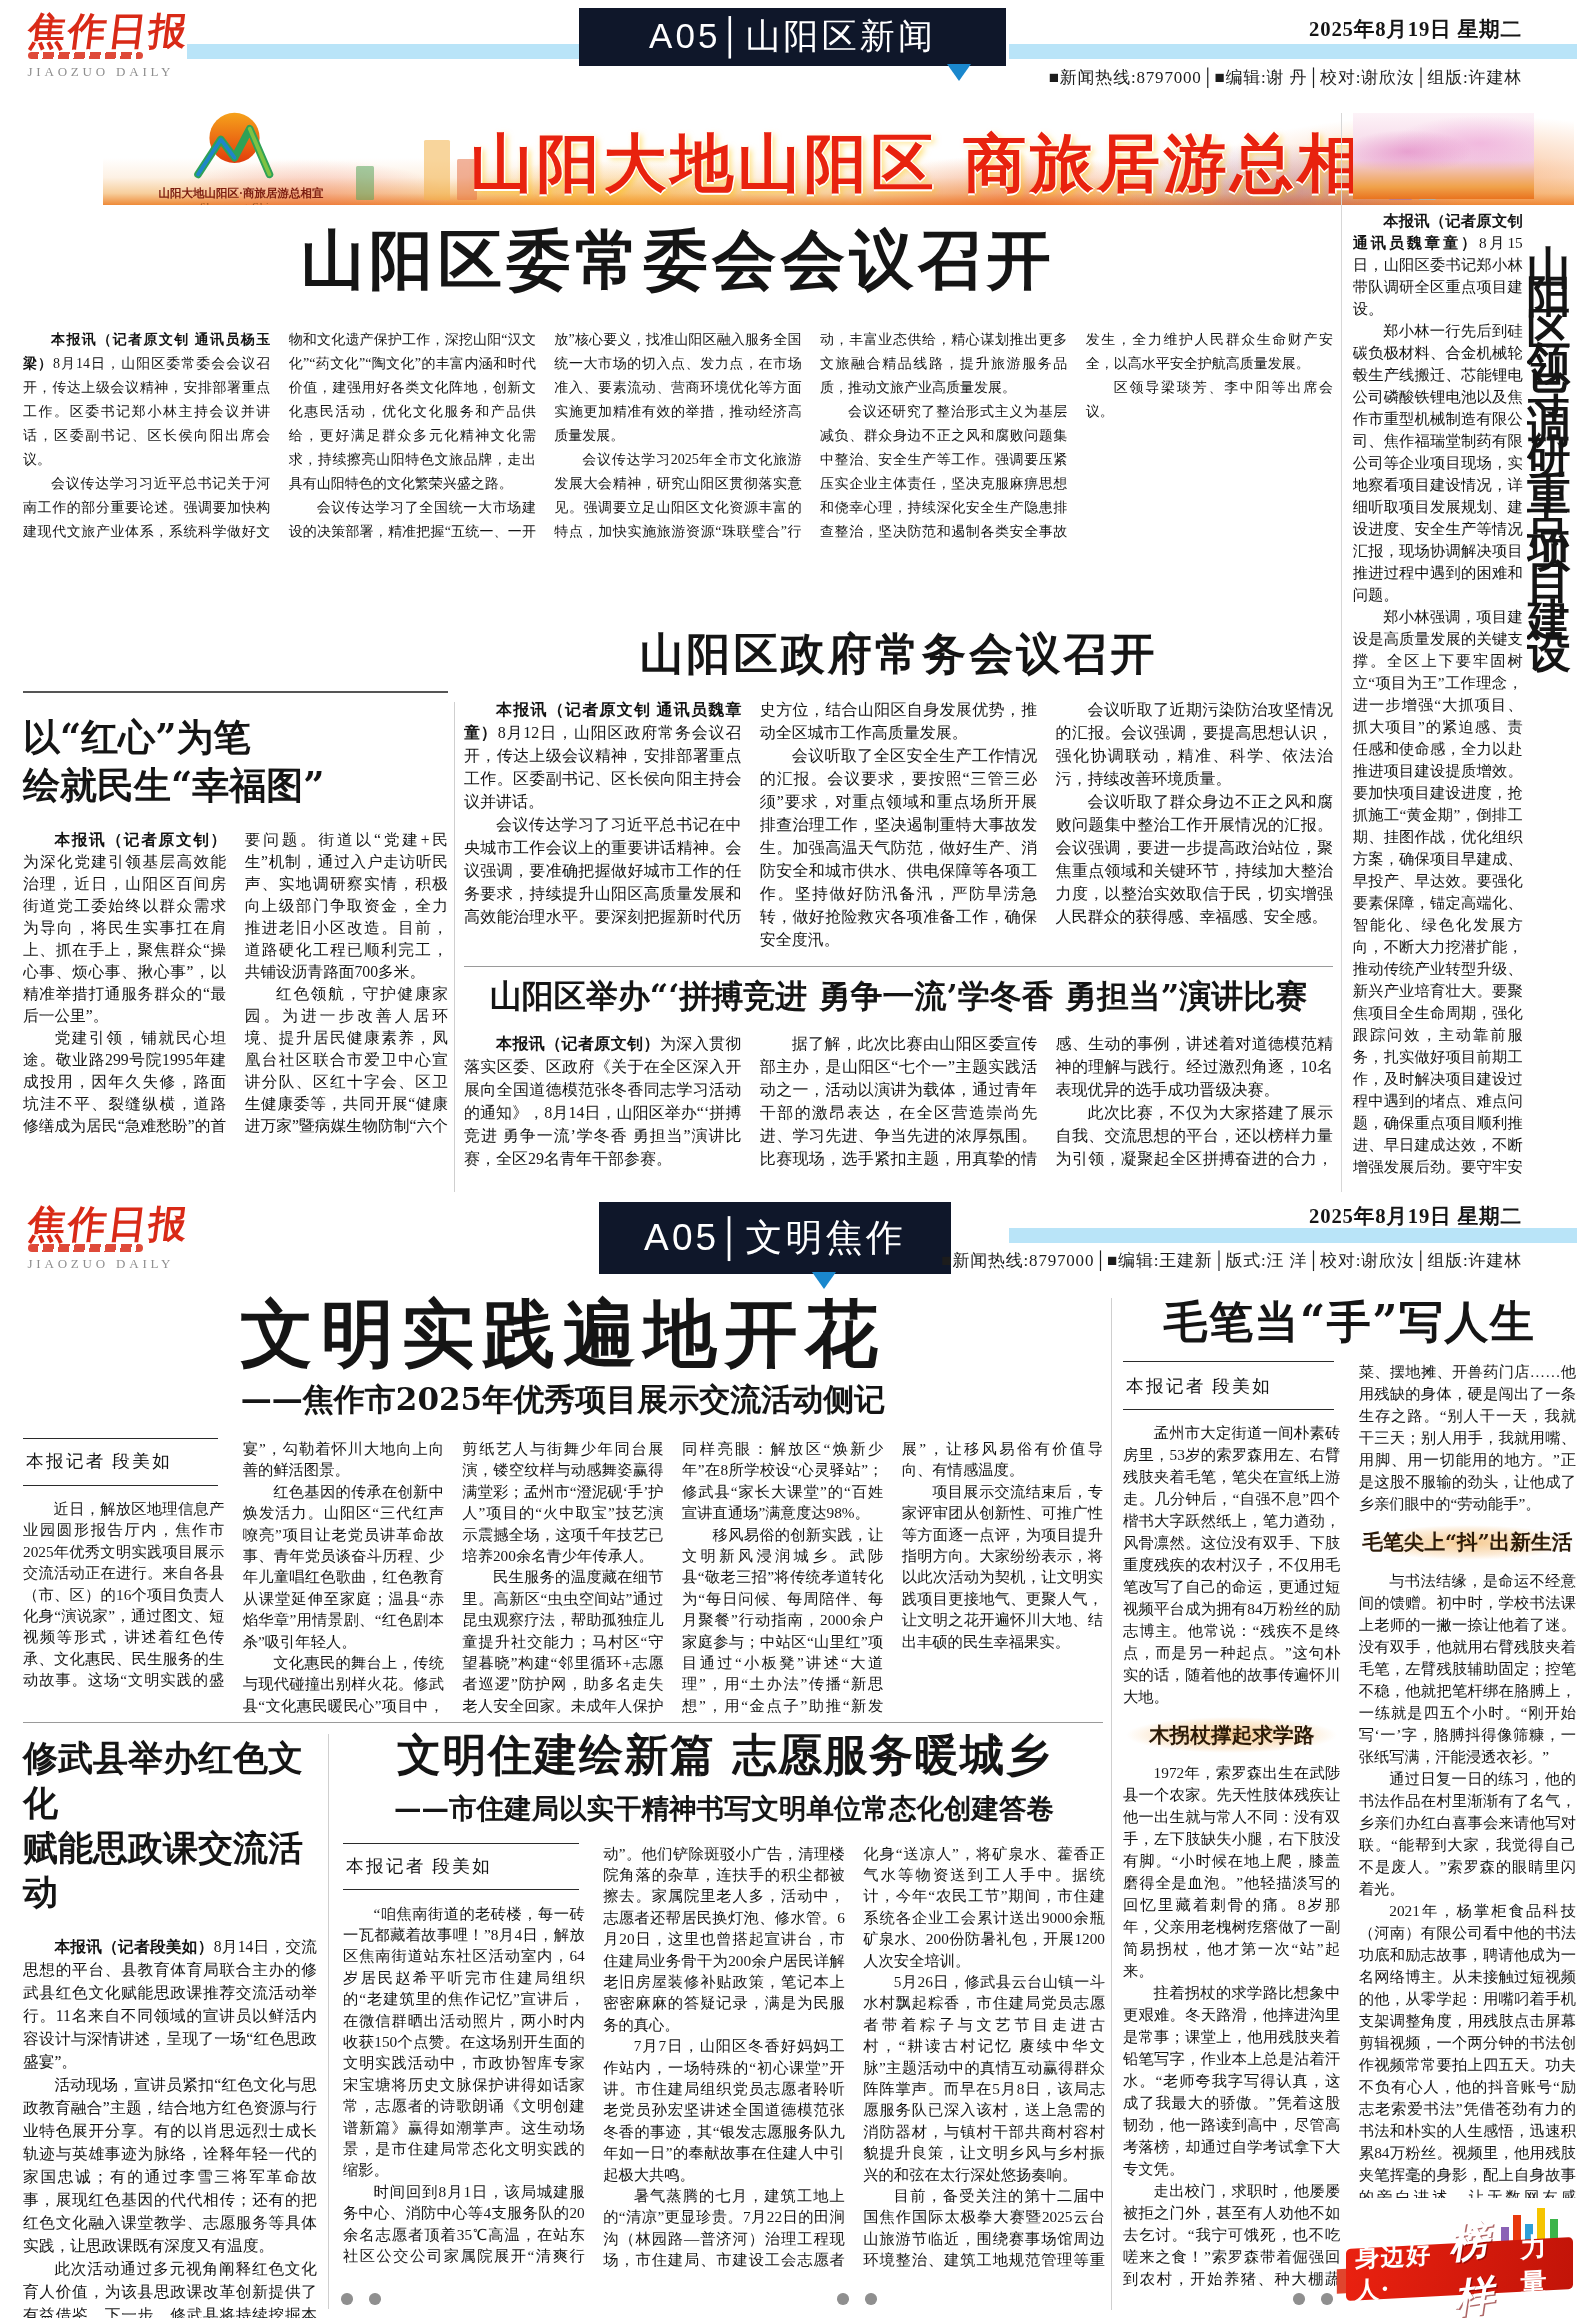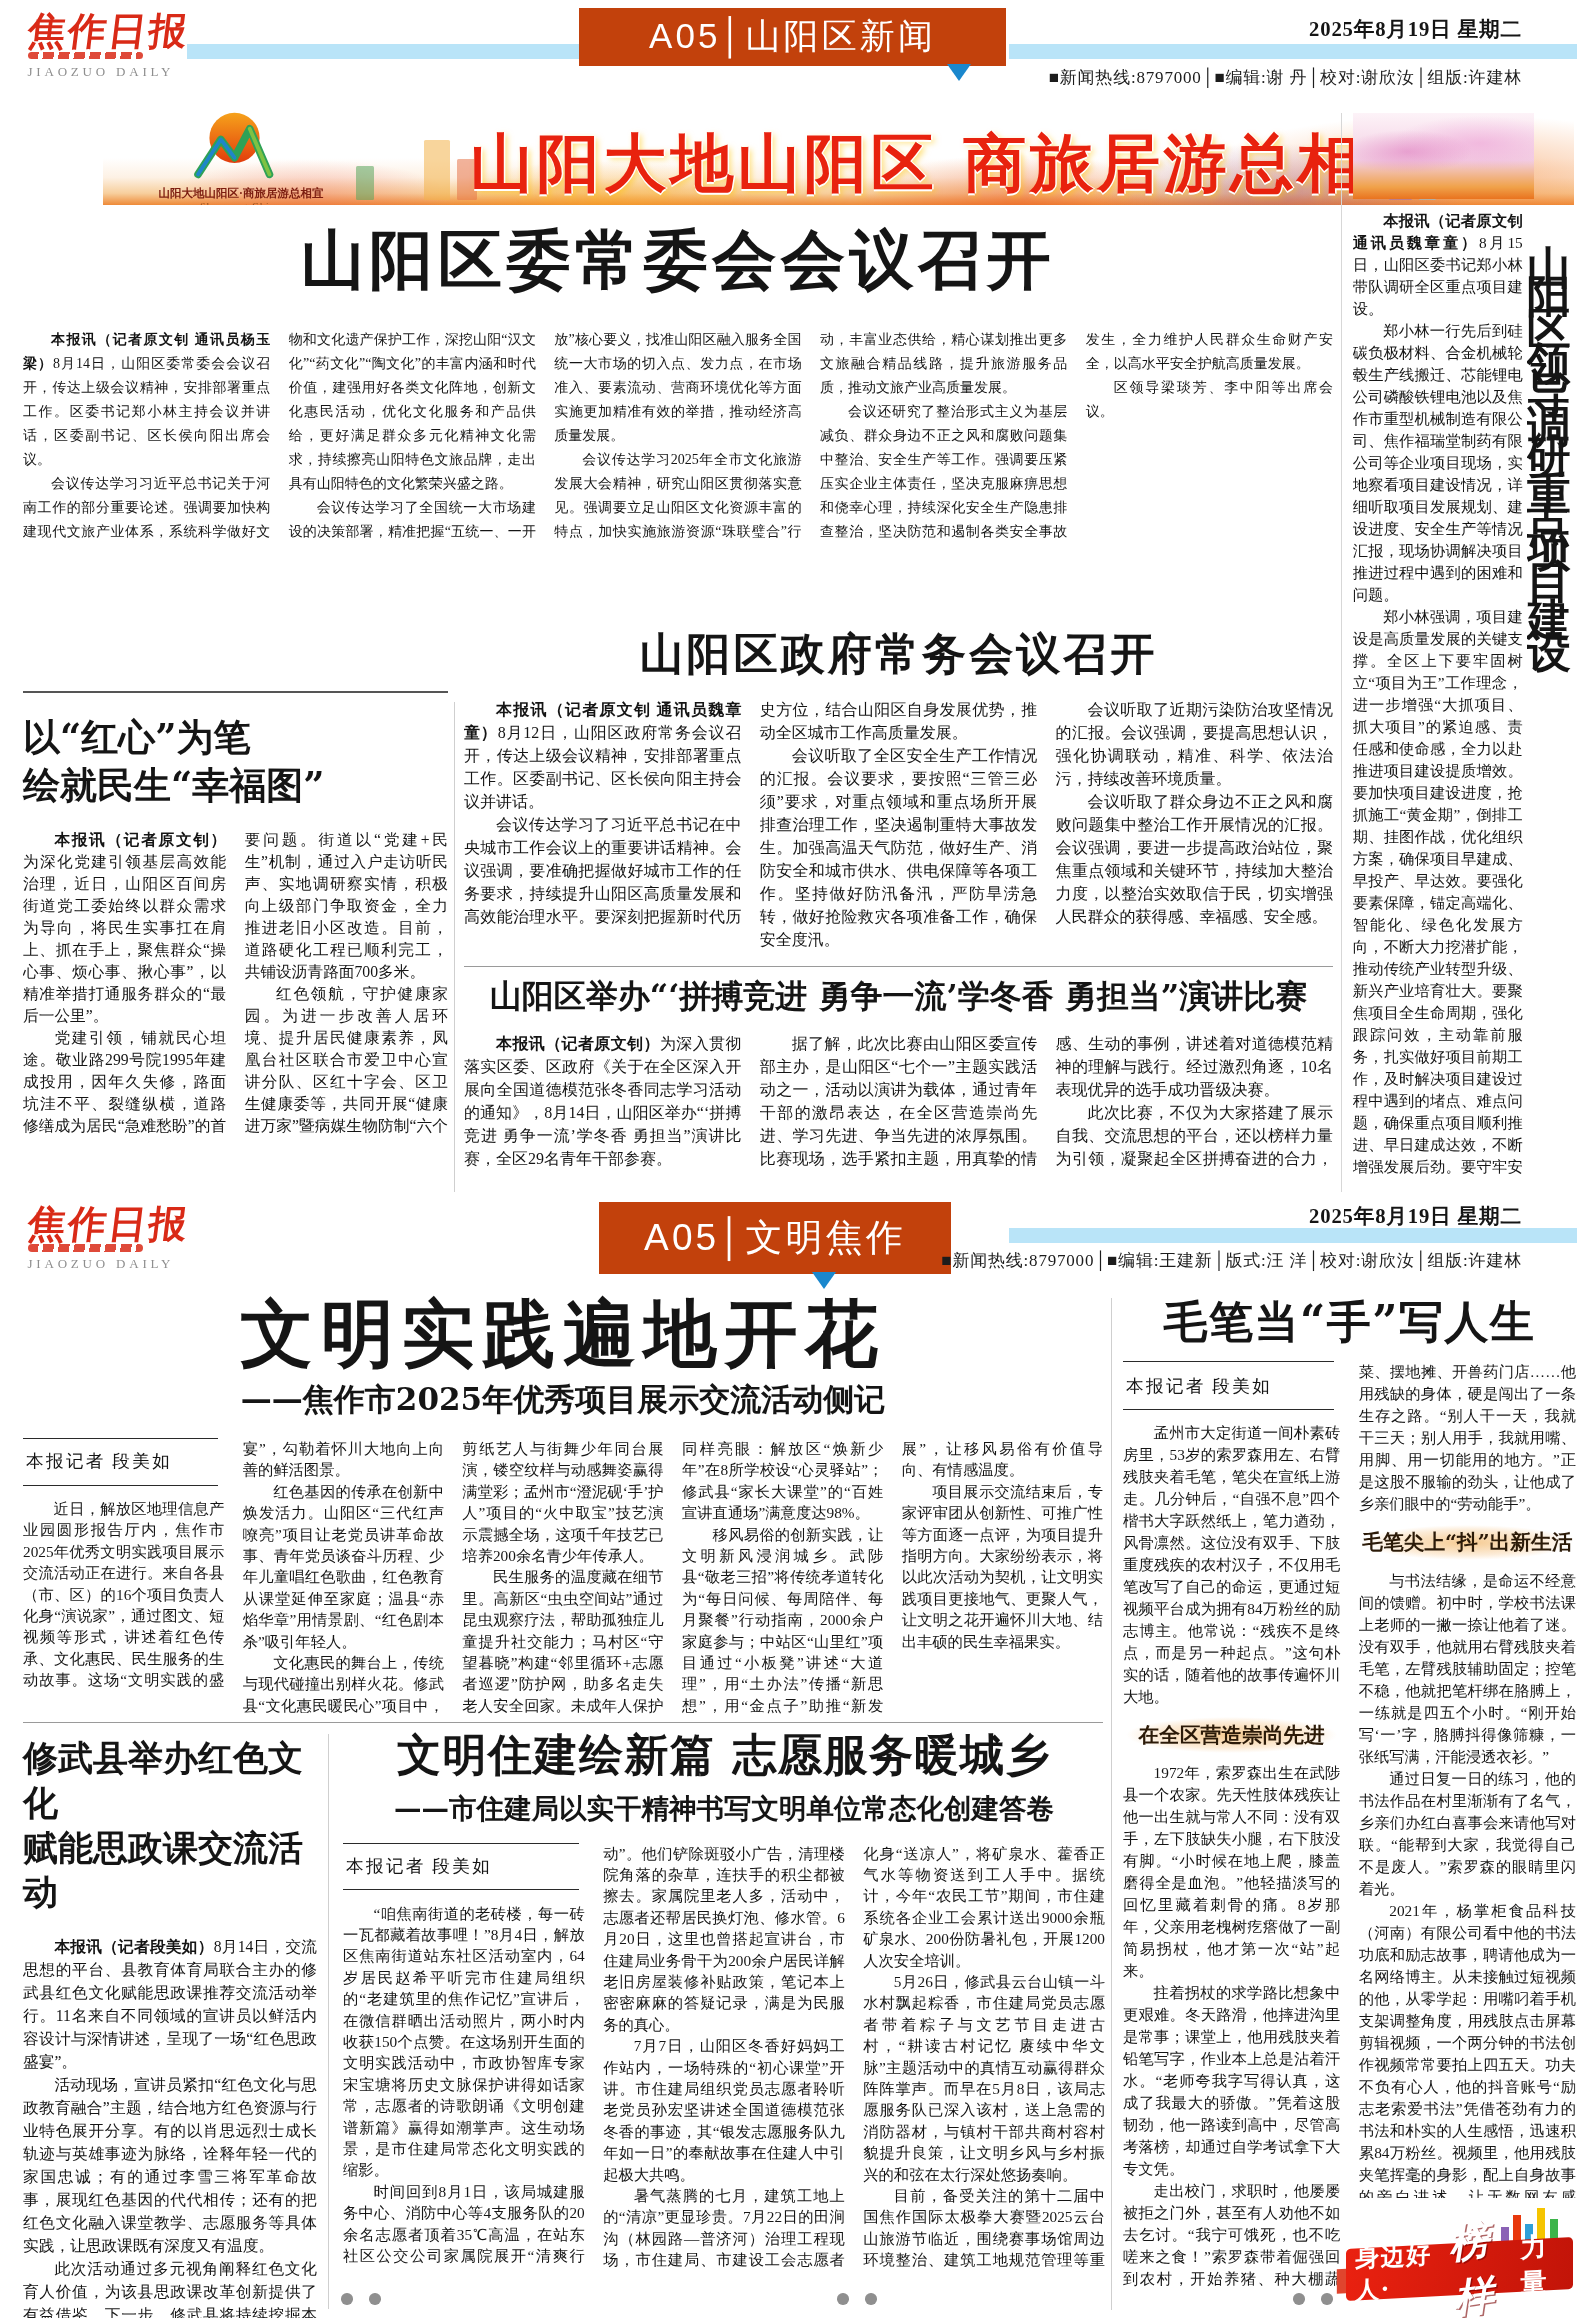--- a/index.html
+++ b/index.html
@@ -7,21 +7,21 @@
          font-family:"Liberation Serif",serif;color:#151515;}
   .abs{position:absolute;}
   
   .logo-cn{font-family:"DejaVu Serif",serif;font-weight:bold;font-size:38px;color:#d92a17;
            transform:skewX(-7deg);letter-spacing:2.3px;line-height:1;}
   .logo-wave{width:115px;height:7.7px;margin-top:1.5px;
              background:repeating-linear-gradient(100deg,#d92a17 0 10.7px,transparent 10.7px 15.3px);
              border-radius:4.6px;opacity:.85;}
   .logo-en{font-size:13px;letter-spacing:3.8px;color:#8e8e8e;margin-top:4.6px;font-family:"Liberation Serif",serif;}
   .lightbar{background:#b9e4f8;height:15.3px;}
-  .tab{background:#c2410c;color:#fff;display:flex;align-items:center;justify-content:center;
+  .tab{background:#0f172a;color:#fff;display:flex;align-items:center;justify-content:center;
        font-family:"Liberation Sans",sans-serif;letter-spacing:3.1px;}
   .tab .tri{position:absolute;bottom:-15.3px;right:35px;width:0;height:0;
             border:12.2px solid transparent;border-top:17px solid #1a87cd;border-bottom:0;}
   .dateline{font-size:20.7px;font-weight:bold;letter-spacing:0.8px;}
   .credits{font-size:17px;color:#1c1c1c;letter-spacing:0.8px;}
   
   .banner{overflow:hidden;background:
     radial-gradient(ellipse 260px 69px at 80% 88%, rgba(130,62,150,.35), transparent 72%),
     radial-gradient(ellipse 230px 65px at 62% 95%, rgba(236,84,30,.45), transparent 70%),
     radial-gradient(ellipse 352px 84px at 92% 72%, rgba(243,128,44,.5), transparent 75%),
@@ -251,21 +251,21 @@
             <p>目前，备受关注的第十二届中国焦作国际太极拳大赛暨2025云台山旅游节临近，围绕赛事场馆周边环境整治、建筑工地规范管理等重点工作，该局强化宣传贯彻与服务保障，推动文明创建与中心工作同频共进。</p>
           </div>
       </div>
     </div>
 
     <div class="abs" style="left:1123px;top:103px;width:453px;height:1013px;">
       <div class="headline" data-bind="s2.maobi.headline" style="font-size:44px;letter-spacing:1.5px;">毛笔当“手”写人生</div>
       <div class="cols" style="margin-top:13.8px;height:938px;column-count:2;font-size:15.3px;line-height:22px;">
         <div class="byline-box" data-bind="s2.maobi.byline">本报记者 段美如</div>
         <p><span data-bind="s2.maobi.intro">孟州市大定街道一间朴素砖房里，53岁的索罗森用左、右臂残肢夹着毛笔，笔尖在宣纸上游走。几分钟后，“自强不息”四个楷书大字跃然纸上，笔力遒劲，风骨凛然。这位没有双手、下肢重度残疾的农村汉子，不仅用毛笔改写了自己的命运，更通过短视频平台成为拥有84万粉丝的励志博主。他常说：“残疾不是终点，而是另一种起点。”这句朴实的话，随着他的故事传遍怀川大地。</span></p>
-        <div class="subhead" data-bind="s2.maobi.sub1">在全区营造崇尚先进</div>
+        <div class="subhead" data-bind="s2.maobi.sub1">木拐杖撑起求学路</div>
         <div data-bind-list="s2.maobi.sec1">
             <p>1972年，索罗森出生在武陟县一个农家。先天性肢体残疾让他一出生就与常人不同：没有双手，左下肢缺失小腿，右下肢没有脚。“小时候在地上爬，膝盖磨得全是血泡。”他轻描淡写的回忆里藏着刺骨的痛。8岁那年，父亲用老槐树疙瘩做了一副简易拐杖，他才第一次“站”起来。</p>
             <p>拄着拐杖的求学路比想象中更艰难。冬天路滑，他摔进沟里是常事；课堂上，他用残肢夹着铅笔写字，作业本上总是沾着汗水。“老师夸我字写得认真，这成了我最大的骄傲。”凭着这股韧劲，他一路读到高中，尽管高考落榜，却通过自学考试拿下大专文凭。</p>
             <p>走出校门，求职时，他屡屡被拒之门外，甚至有人劝他不如去乞讨。“我宁可饿死，也不吃嗟来之食！”索罗森带着倔强回到农村，开始养猪、种大棚蔬菜、摆地摊、开兽药门店……他用残缺的身体，硬是闯出了一条生存之路。“别人干一天，我就干三天；别人用手，我就用嘴、用脚、用一切能用的地方。”正是这股不服输的劲头，让他成了乡亲们眼中的“劳动能手”。</p>
           </div>
         <div class="subhead" data-bind="s2.maobi.sub2">毛笔尖上“抖”出新生活</div>
         <div data-bind-list="s2.maobi.sec2">
             <p>与书法结缘，是命运不经意间的馈赠。初中时，学校书法课上老师的一撇一捺让他着了迷。没有双手，他就用右臂残肢夹着毛笔，左臂残肢辅助固定；控笔不稳，他就把笔杆绑在胳膊上，一练就是四五个小时。“刚开始写‘一’字，胳膊抖得像筛糠，一张纸写满，汗能浸透衣衫。”</p>
             <p>通过日复一日的练习，他的书法作品在村里渐渐有了名气，乡亲们办红白喜事会来请他写对联。“能帮到大家，我觉得自己不是废人。”索罗森的眼睛里闪着光。</p>
             <p>2021年，杨掌柜食品科技（河南）有限公司看中他的书法功底和励志故事，聘请他成为一名网络博主。从未接触过短视频的他，从零学起：用嘴叼着手机支架调整角度，用残肢点击屏幕剪辑视频，一个两分钟的书法创作视频常常要拍上四五天。功夫不负有心人，他的抖音账号“励志老索爱书法”凭借苍劲有力的书法和朴实的人生感悟，迅速积累84万粉丝。视频里，他用残肢夹笔挥毫的身影，配上自身故事的旁白讲述，让无数网友感慨：“这才是真正的‘字如其人’。”</p>

